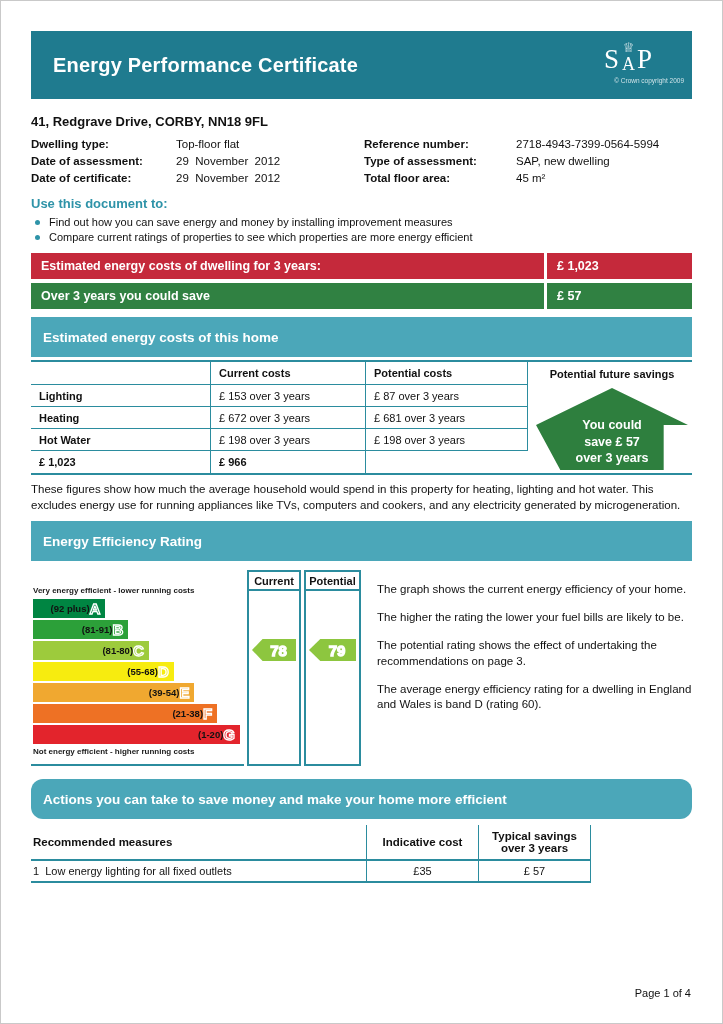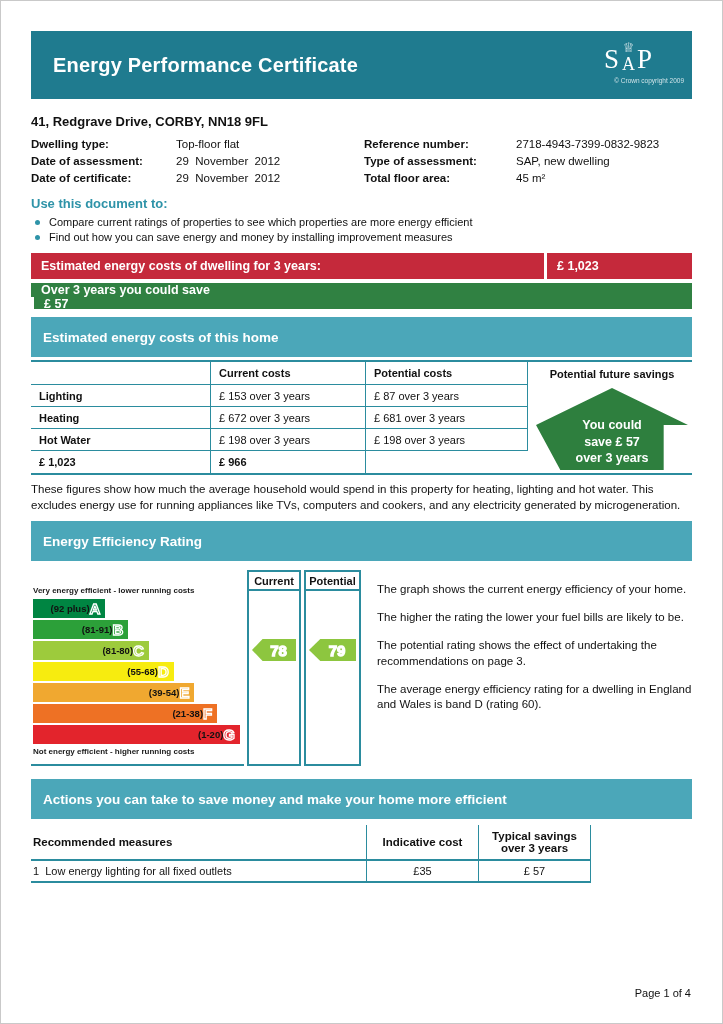--- a/index.html
+++ b/index.html
@@ -101,48 +101,48 @@
       <div class="logo-copy">© Crown copyright 2009</div>
     </div>
   </div>
 
   <div class="address">41, Redgrave Drive, CORBY, NN18 9FL</div>
 
   <div class="details">
     <div class="dlabel">Dwelling type:</div>
     <div class="dvalue">Top-floor flat</div>
     <div class="dlabel">Reference number:</div>
-    <div class="dvalue">2718-4943-7399-0832-9823</div>
+    <div class="dvalue">2718-4943-7399-0564-5994</div>
     <div class="dlabel">Date of assessment:</div>
     <div class="dvalue">29  November  2012</div>
     <div class="dlabel">Type of assessment:</div>
     <div class="dvalue">SAP, new dwelling</div>
     <div class="dlabel">Date of certificate:</div>
     <div class="dvalue">29  November  2012</div>
     <div class="dlabel">Total floor area:</div>
     <div class="dvalue">45 m²</div>
   </div>
 
   <div class="use-h">Use this document to:</div>
   <div class="bullets">
     <div class="bullet">
       <span class="dot"></span>
-      <span>Compare current ratings of properties to see which properties are more energy efficient</span>
+      <span>Find out how you can save energy and money by installing improvement measures</span>
     </div>
     <div class="bullet">
       <span class="dot"></span>
-      <span>Find out how you can save energy and money by installing improvement measures</span>
+      <span>Compare current ratings of properties to see which properties are more energy efficient</span>
     </div>
   </div>
 
   <div class="costbar" style="background: rgb(197, 41, 59);">
     <div class="lbl">Estimated energy costs of dwelling for 3 years:</div>
     <div class="val">£ 1,023</div>
   </div>
-  <div class="costbar" style="background: rgb(48, 129, 66); flex-direction: column;">
+  <div class="costbar" style="background: rgb(48, 129, 66);">
     <div class="lbl">Over 3 years you could save</div>
     <div class="val">£ 57</div>
   </div>
 
   <div class="secbar">Estimated energy costs of this home</div>
 
   <div class="ctable">
     <div class="ch vr hb"></div>
     <div class="ch vr hb">Current costs</div>
     <div class="ch vr hb">Potential costs</div>
@@ -247,21 +247,21 @@
     </div>
 
     <div class="chart-text">
       <div>The graph shows the current energy efficiency of your home.</div>
       <div>The higher the rating the lower your fuel bills are likely to be.</div>
       <div>The potential rating shows the effect of undertaking the recommendations on page 3.</div>
       <div>The average energy efficiency rating for a dwelling in England and Wales is band D (rating 60).</div>
     </div>
   </div>
 
-  <div class="secbar" style="margin-top:13px;">Actions you can take to save money and make your home more efficient</div>
+  <div class="secbar" style="margin-top:13px;border-radius:12px;">Actions you can take to save money and make your home more efficient</div>
 
   <div class="atable">
     <div class="ah am">Recommended measures</div>
     <div class="ah c">Indicative cost</div>
     <div class="ah c">Typical savings over 3 years</div>
 
     <div class="ab am">1  Low energy lighting for all fixed outlets</div>
     <div class="ab c">£35</div>
     <div class="ab c">£ 57</div>
   </div>

